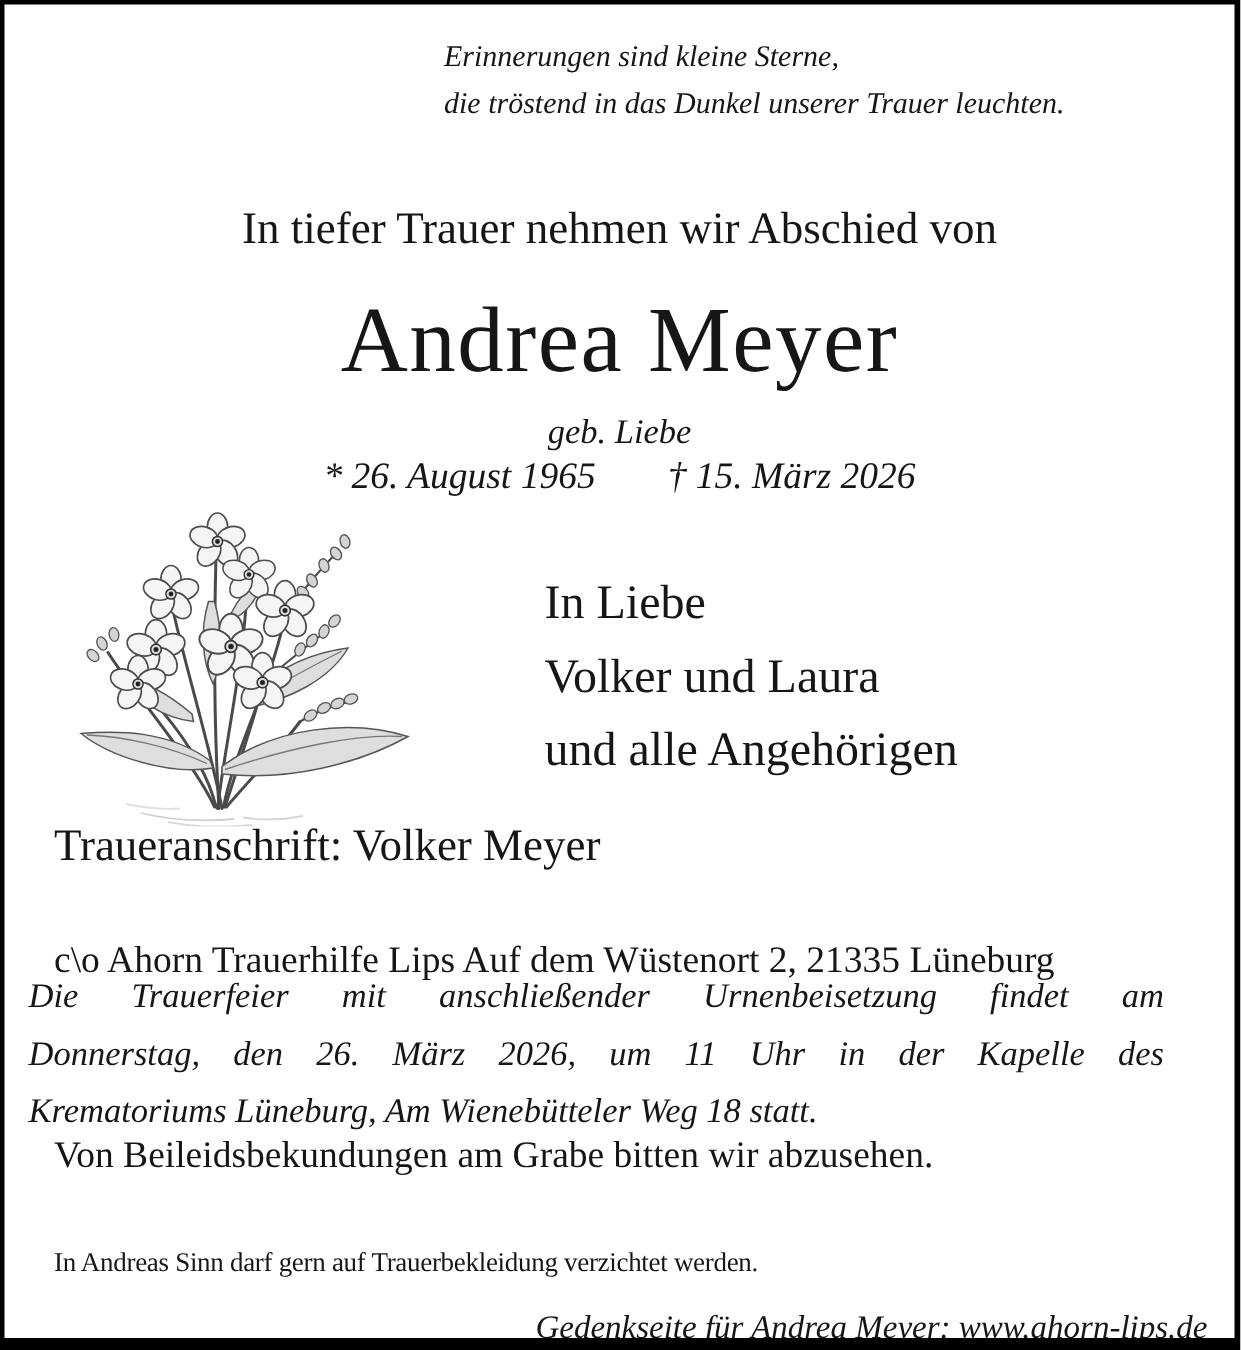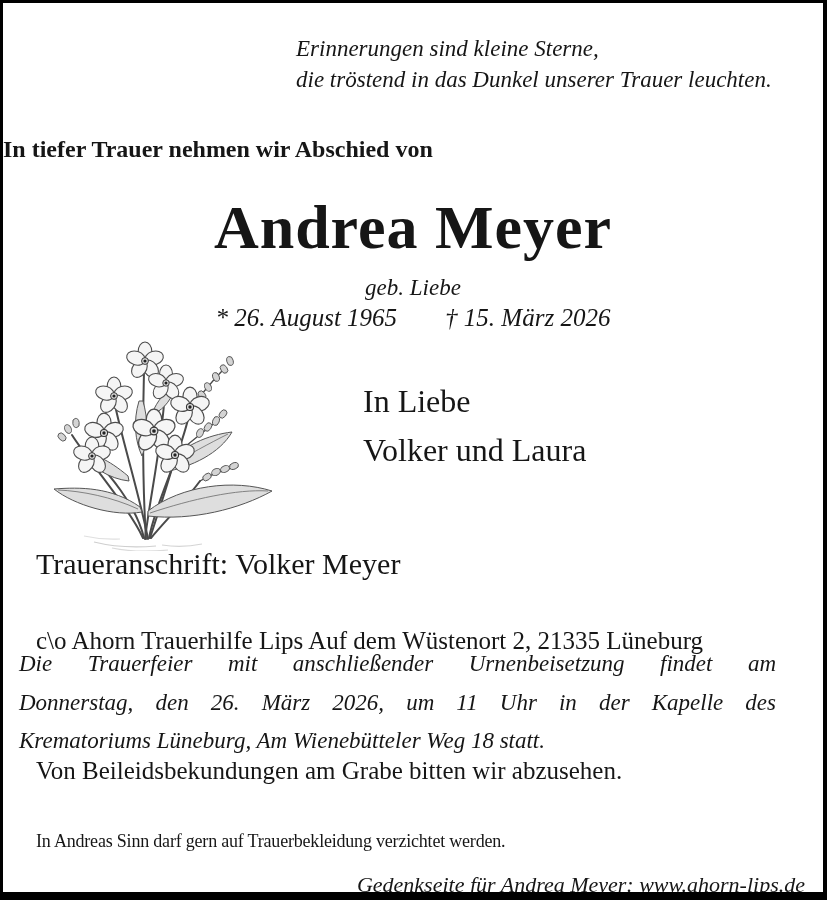--- a/index.html
+++ b/index.html
@@ -9,31 +9,31 @@
     box-sizing:border-box;
     background:#ffffff;
     border:3px solid #000;
     border-right-width:4px;
     border-bottom-width:8px;
     font-family:"Liberation Serif", serif;
     color:#161616;
     overflow:hidden;
   }
   .epigraph{
-    position:absolute;left:293px;top:30px;
-    font-style:italic;font-size:23px;line-height:31px;
+    position:absolute;left:293px;top:20px;
+    font-style:italic;font-size:20px;line-height:31px;
     white-space:nowrap;
   }
   .intro{
     position:absolute;left:0;right:0;top:133px;
-    font-size:24px;font-weight:bold;
+    text-align:center;font-size:30px;
   }
   .name{
     position:absolute;left:0;right:0;top:189px;
-    text-align:center;font-size:62px;font-weight:700;
+    text-align:center;font-size:62px;font-weight:400;
     letter-spacing:1px;
   }
   .maiden{
     position:absolute;left:0;right:0;top:272px;
     text-align:center;font-style:italic;font-size:23px;
   }
   .dates{
     position:absolute;left:0;right:0;top:301px;
     text-align:center;font-style:italic;font-size:25px;
   }
@@ -171,20 +171,21 @@
       <use href="#fl" transform="translate(62,94) scale(1.05)"></use>
       <use href="#fl" transform="translate(112,92) scale(1.15)"></use>
       <use href="#fl" transform="translate(50,117)"></use>
       <use href="#fl" transform="translate(133,116) scale(1.05)"></use>
     </svg>
   </div>
 
   <div class="condolence">
     <div>In Liebe</div>
     <div>Volker und Laura</div>
+    <div>und alle Angehörigen</div>
   </div>
 
   <div class="addr-title">Traueranschrift: Volker Meyer</div>
   <div class="addr-co">c\o Ahorn Trauerhilfe Lips Auf dem Wüstenort 2, 21335 Lüneburg</div>
 
   <div class="funeral">
     <div class="just">Die Trauerfeier mit anschließender Urnenbeisetzung findet am</div>
     <div class="just">Donnerstag, den 26. März 2026, um 11 Uhr in der Kapelle des</div>
     <div class="last">Krematoriums Lüneburg, Am Wienebütteler Weg 18 statt.</div>
   </div>

